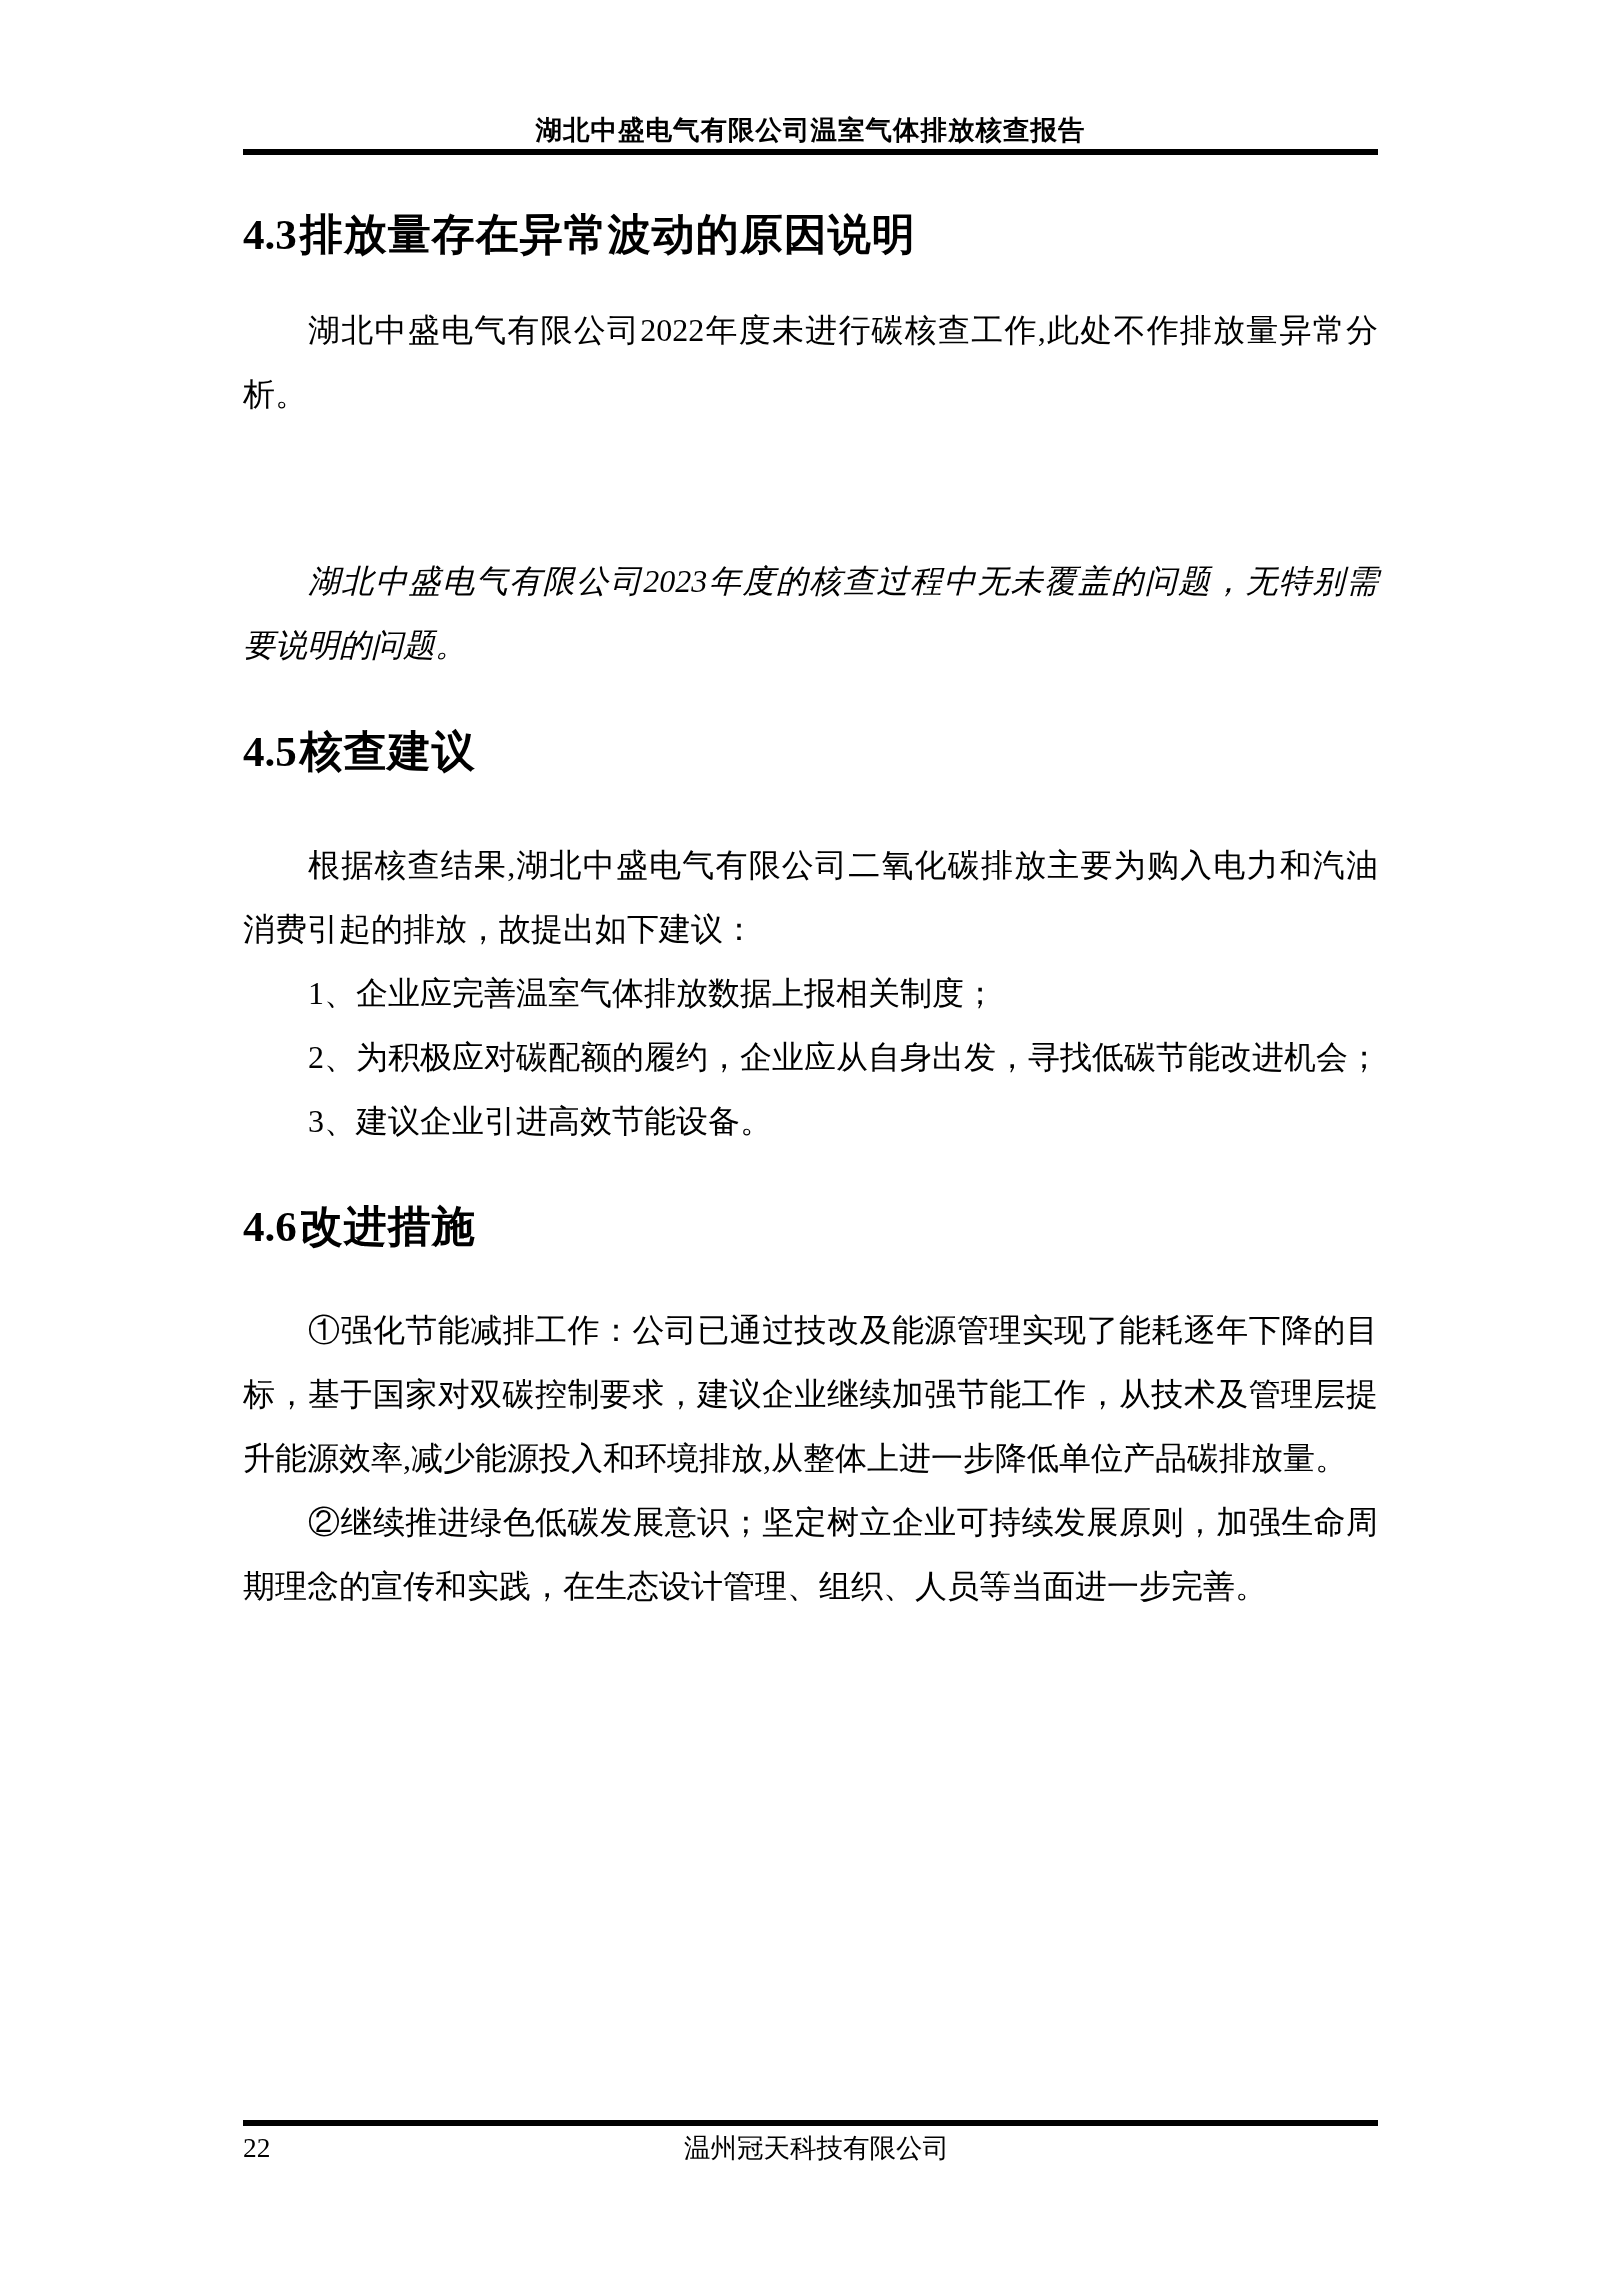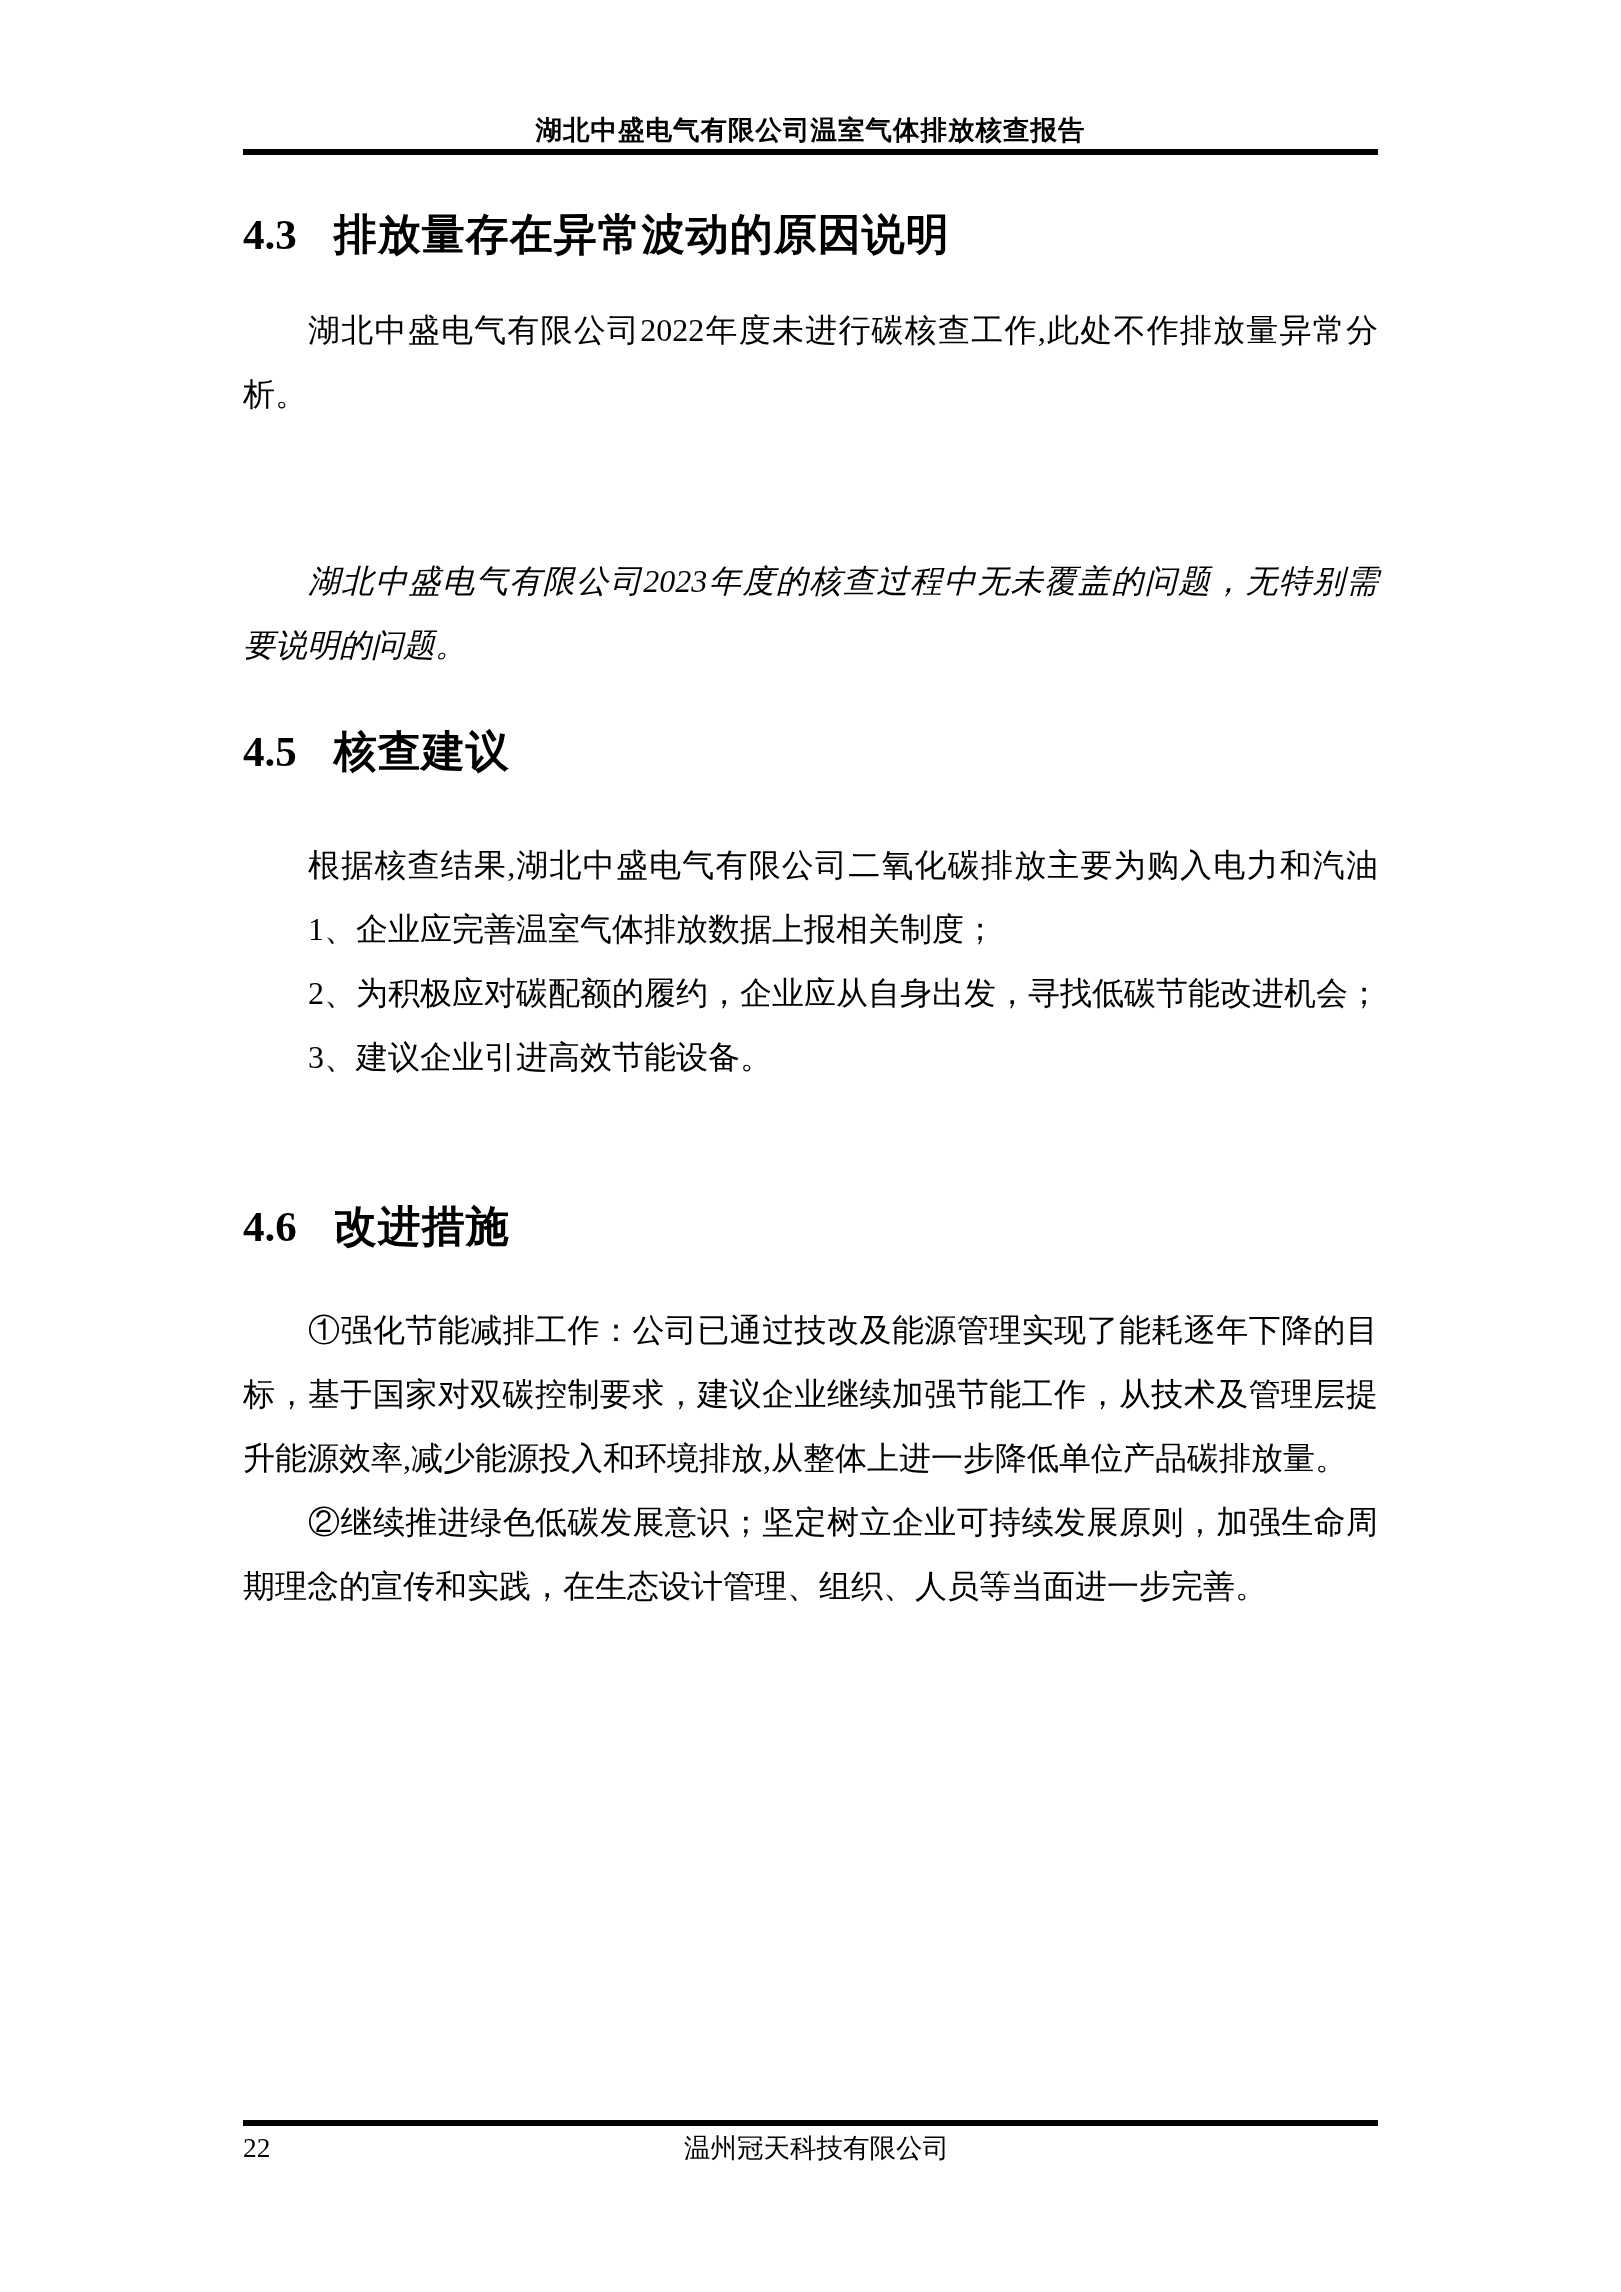--- a/index.html
+++ b/index.html
@@ -41,21 +41,21 @@
     position: absolute;
     left: 243px;
     width: 1333px;
     line-height: 49px;
     font-weight: 700;
     white-space: nowrap;
   }
   .sec-h .h-num {
     font-family: "Liberation Serif", "DejaVu Serif", serif;
     font-size: 43px;
-    margin-right: 37px;
+    margin-right: 3px;
   }
   .sec-h .h-txt {
     font-family: "Liberation Sans", "DejaVu Sans", sans-serif;
     font-size: 43px;
     letter-spacing: 1px;
   }
   .h43 { top: 210px; }
   .h44 { top: 461px; }
   .h45 { top: 727px; }
   .h46 { top: 1202px; }
@@ -127,20 +127,21 @@
   <div class="body-block b44">
     <div class="bline indent just">湖北中盛电气有限公司2023年度的核查过程中无未覆盖的问题，无特别需</div>
     <div class="bline">要说明的问题。</div>
   </div>
 
   <div class="sec-h h45">
     <span class="h-num">4.5</span><span class="h-txt">核查建议</span>
   </div>
   <div class="body-block b45">
     <div class="bline indent just">根据核查结果,湖北中盛电气有限公司二氧化碳排放主要为购入电力和汽油</div>
+    <div class="bline">消费引起的排放，故提出如下建议：</div>
     <div class="bline indent">1、企业应完善温室气体排放数据上报相关制度；</div>
     <div class="bline indent">2、为积极应对碳配额的履约，企业应从自身出发，寻找低碳节能改进机会；</div>
     <div class="bline indent">3、建议企业引进高效节能设备。</div>
   </div>
 
   <div class="sec-h h46">
     <span class="h-num">4.6</span><span class="h-txt">改进措施</span>
   </div>
   <div class="body-block b46">
     <div class="bline indent just">①强化节能减排工作：公司已通过技改及能源管理实现了能耗逐年下降的目</div>

